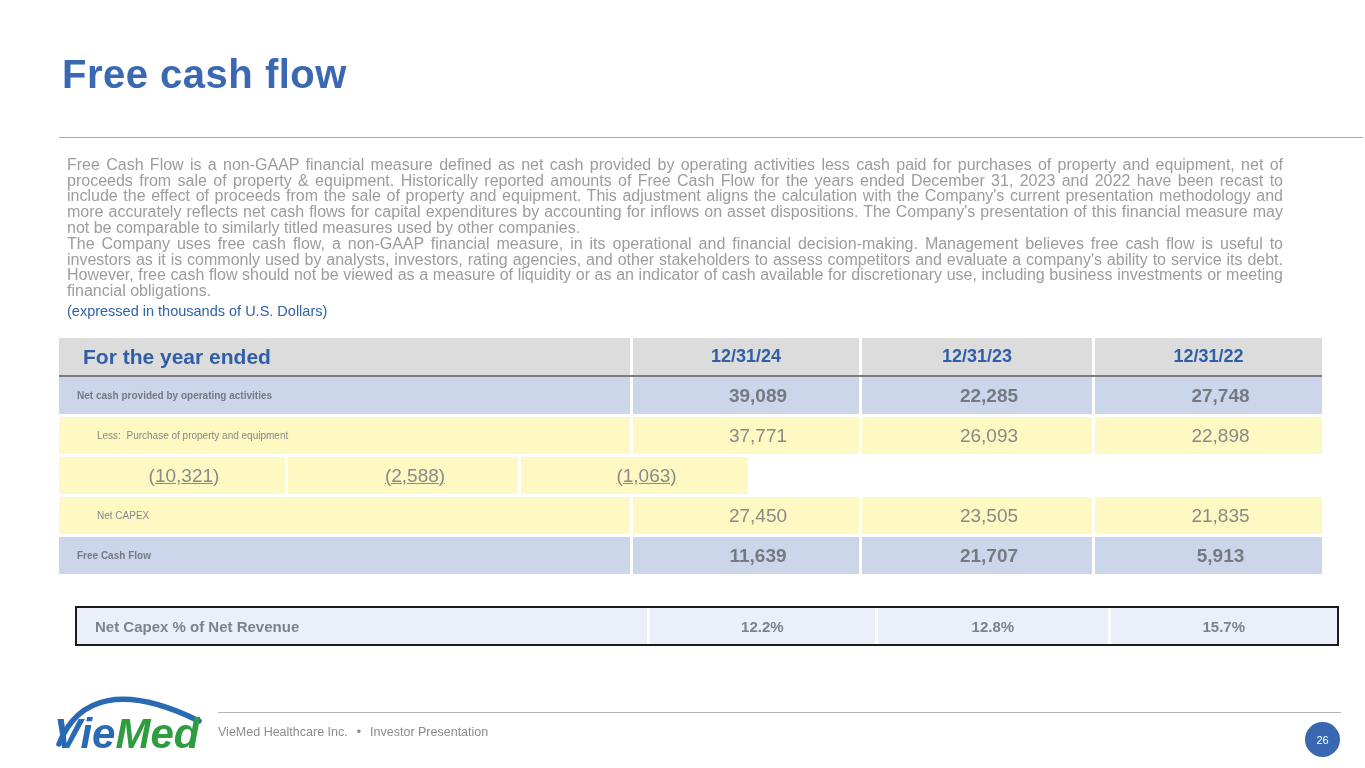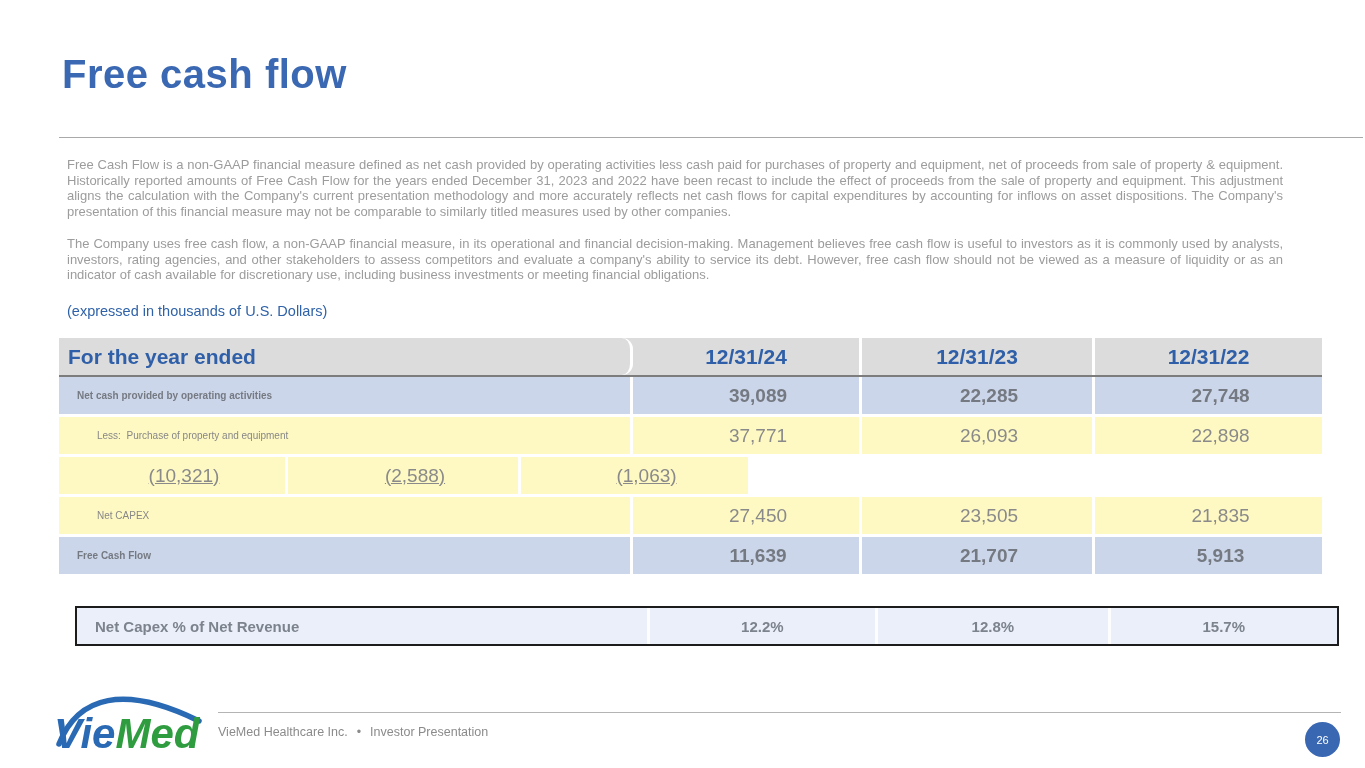--- a/index.html
+++ b/index.html
@@ -30,21 +30,21 @@
     top: 137px;
     width: 1304px;
     height: 1px;
     background: #a9a9a9;
   }
 
   .body-para {
     position: absolute;
     left: 67px;
     width: 1216px;
-    font-size: 13px;
+    font-size: 16px;
     line-height: 15.7px;
     color: #9c9c9c;
     text-align: justify;
   }
   .para-1 { top: 157px; }
   .para-2 { top: 236px; }
 
   .units-note {
     position: absolute;
     left: 67px;
@@ -82,29 +82,28 @@
     white-space: pre-wrap;
   }
   .cell:last-child { border-right: none; }
 
   .c-label { width: 574px; }
   .c-v1 { width: 229px; justify-content: center; }
   .c-v2 { width: 233px; justify-content: center; }
   .c-v3 { width: 227px; justify-content: center; }
 
   .t-header .c-label {
-    padding-left: 9px;
+    padding-left: 24px;
     font-size: 21px;
     font-weight: bold;
     color: #2e5fa8;
-    border-radius: 11px;
   }
   .t-header .cell { background: #dcdcdc; }
   .t-header .c-v1, .t-header .c-v2, .t-header .c-v3 {
-    font-size: 21px;
+    font-size: 18px;
     font-weight: bold;
     color: #2e5fa8;
     text-align: right;
   }
 
   .row-dark .cell { background: #ccd6ea; }
   .row-light .cell { background: #fef9c3; }
 
   .t-row .c-label { font-size: 10px; color: #878787; padding-left: 18px; }
   .t-row .c-v1, .t-row .c-v2, .t-row .c-v3 { font-size: 19px; color: #8a8a8a; padding-left: 24px; }

